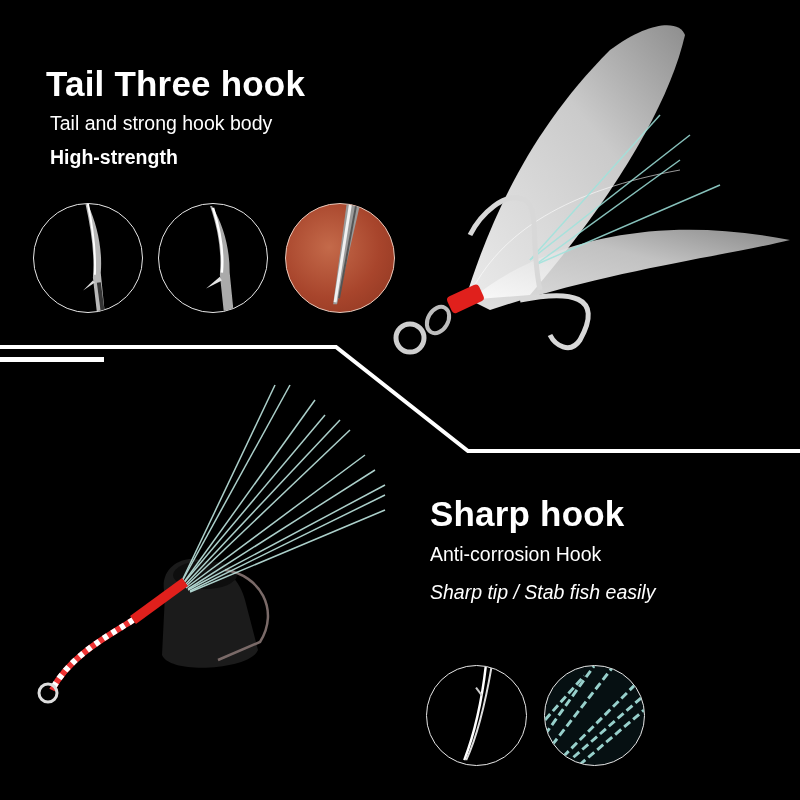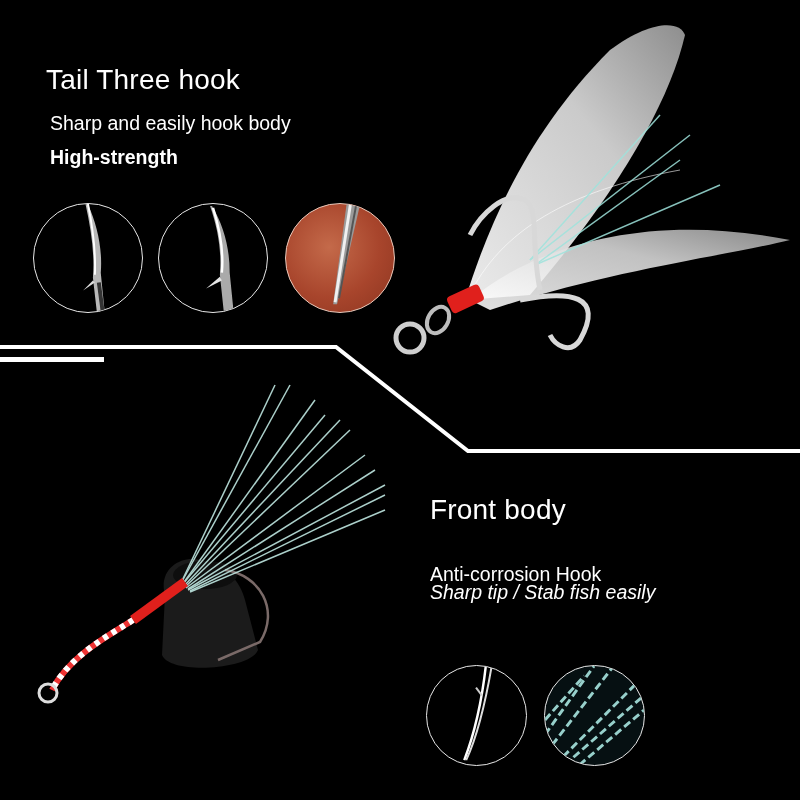--- a/index.html
+++ b/index.html
@@ -1,27 +1,27 @@
 <!DOCTYPE html>
 <html><head>
   <meta charset="utf-8">
   <style>
     * { margin: 0; padding: 0; box-sizing: border-box; }
     html, body { width: 800px; height: 800px; background: #000; overflow: hidden; }
     body { position: relative; font-family: "Liberation Sans", "DejaVu Sans", sans-serif; color: #fff; }
 
-    .section-title { position: absolute; font-size: 28px; font-weight: 400; letter-spacing: 0.2px; line-height: 1; white-space: nowrap; }
+    .section-title { position: absolute; font-size: 35px; font-weight: 700; letter-spacing: 0.2px; line-height: 1; white-space: nowrap; }
     .feature { position: absolute; font-size: 19.5px; line-height: 1; white-space: nowrap; }
 
     #tail-title { left: 46px; top: 66px; }
     #tail-f1 { left: 50px; top: 114px; }
     #tail-f2 { left: 50px; top: 148px; font-weight: bold; }
 
     #front-title { left: 430px; top: 496px; }
-    #front-f1 { left: 430px; top: 545px; margin-top: 20px; }
+    #front-f1 { left: 430px; top: 545px; }
     #front-f2 { left: 430px; top: 583px; font-style: italic; }
 
     .detail-circle {
       position: absolute; border-radius: 50%; border: 1.6px solid #e8e8e8; overflow: hidden;
     }
     .detail-circle svg { position: absolute; left: 0; top: 0; width: 100%; height: 100%; }
 
     #c1 { left: 33px;  top: 203px; width: 110px; height: 110px; background: #000; }
     #c2 { left: 158px; top: 203px; width: 110px; height: 110px; background: #000; }
     #c3 { left: 285px; top: 203px; width: 110px; height: 110px;
@@ -36,21 +36,21 @@
   </style>
 </head>
 <body>
 
 <svg id="divider" viewBox="0 0 800 800">
   <polyline points="0,347 336,347 468,451 800,451" fill="none" stroke="#fff" stroke-width="4"></polyline>
   <rect x="0" y="357" width="104" height="5" fill="#fff"></rect>
 </svg>
 
 <div id="tail-title" class="section-title">Tail Three hook</div>
-<div id="tail-f1" class="feature">Sharp and easily hook body</div>
+<div id="tail-f1" class="feature">Tail and strong hook body</div>
 <div id="tail-f2" class="feature">High-strength</div>
 
 <div id="c1" class="detail-circle">
   <svg viewBox="0 0 110 110">
     <path d="M52,-2 C58,25 62,50 60,75 L64,110 L72,110 L68,70 C70,45 64,20 54,-2 Z" fill="#b8b8b8"></path>
     <path d="M55,0 C60,25 63,50 62,72" stroke="#fff" stroke-width="2" fill="none"></path>
     <path d="M60,78 L50,88 L62,80 Z" fill="#ddd"></path>
     <path d="M66,80 L70,110" stroke="#333" stroke-width="4"></path>
   </svg>
 </div>
@@ -86,21 +86,21 @@
     <line x1="155" y1="255" x2="300" y2="150"></line>
     <line x1="155" y1="255" x2="340" y2="175"></line>
   </g>
   <path d="M160,280 C150,230 160,200 145,190 C125,180 100,205 90,225" stroke="#d8d8d8" stroke-width="5" fill="none"></path>
   <path d="M140,290 C190,280 225,285 200,330 C190,345 175,335 170,325" stroke="#d8d8d8" stroke-width="5" fill="none"></path>
   <rect x="68" y="280" width="35" height="18" rx="4" fill="#e0201c" transform="rotate(-25 85 289)"></rect>
   <circle cx="30" cy="328" r="14" stroke="#cfcfcf" stroke-width="5" fill="none"></circle>
   <ellipse cx="58" cy="310" rx="10" ry="14" stroke="#bdbdbd" stroke-width="4" fill="none" transform="rotate(30 58 310)"></ellipse>
 </svg>
 
-<div id="front-title" class="section-title">Front body</div>
+<div id="front-title" class="section-title">Sharp hook</div>
 <div id="front-f1" class="feature">Anti-corrosion Hook</div>
 <div id="front-f2" class="feature">Sharp tip / Stab fish easily</div>
 
 <svg id="front-hook-photo" viewBox="0 0 400 430">
   <path d="M165,225 C158,200 180,185 200,190 C225,195 240,210 245,230 L258,280 C250,300 170,305 162,285 Z" fill="#1b1b1b"></path>
   <ellipse cx="205" cy="205" rx="32" ry="14" fill="#0e0e0e"></ellipse>
   <path d="M225,200 C260,205 280,240 260,272 L218,290" stroke="#7a6a68" stroke-width="2.5" fill="none"></path>
   <g stroke="#bfe7e1" stroke-width="1.5" opacity="0.9">
     <line x1="180" y1="215" x2="275" y2="15"></line>
     <line x1="180" y1="215" x2="290" y2="15"></line>

